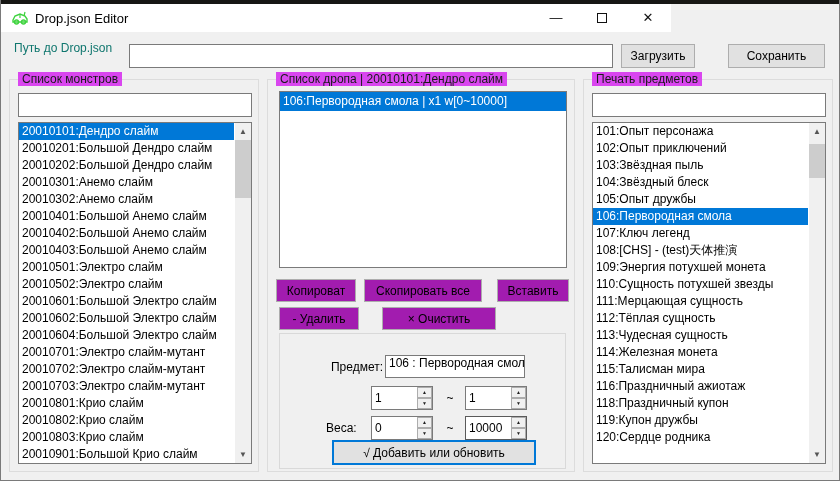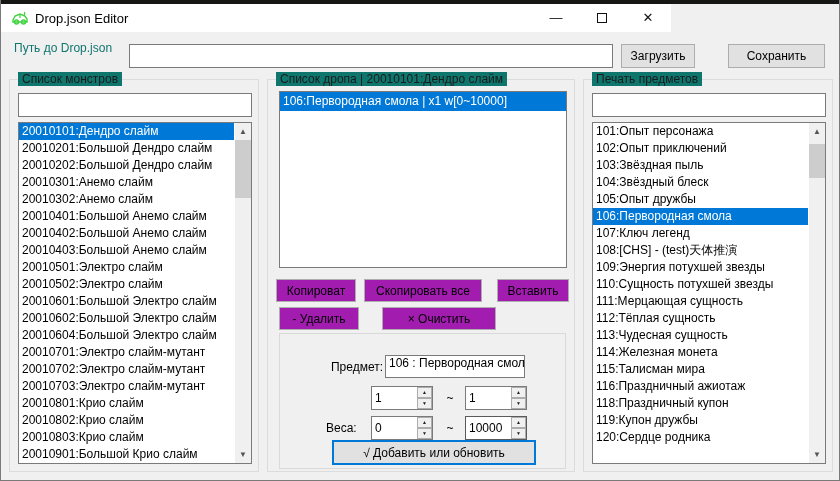--- a/index.html
+++ b/index.html
@@ -20,21 +20,21 @@
   #btn-close { right:0; }
   #btn-max .sq { display:inline-block; width:10px; height:10px; border:1px solid #111; vertical-align:middle; margin-top:-2px; }
   
   #path-label { position:absolute; left:13px; top:41px; font-size:12px; color:#0f766e; white-space:nowrap; }
   #path-input { position:absolute; left:128px; top:44px; width:484px; height:24px; border:1px solid #7a7a7a; background:#fff; font-size:12px; padding:0 4px; outline:none; font-family:inherit; }
   .pushbtn { position:absolute; height:24px; background:#e1e1e1; border:1px solid #adadad; font-size:12px; color:#000; text-align:center; font-family:inherit; cursor:default; }
   #btn-load { left:620px; top:44px; width:74px; }
   #btn-save { left:727px; top:44px; width:97px; }
   
   .groupbox { position:absolute; top:79px; height:393px; border:1px solid #dcdcdc; }
-  .grouplabel { position:absolute; top:-8px; left:8px; background:#0f766e; padding:0 4px; font-size:12px; color:#1a1a1a; white-space:nowrap; }
+  .grouplabel { position:absolute; top:-8px; left:8px; background:#d946ef; padding:0 4px; font-size:12px; color:#1a1a1a; white-space:nowrap; }
   #gb-monsters { left:8px;   width:250px; }
   #gb-drops    { left:266px; width:308px; }
   #gb-items    { left:582px; width:250px; }
   .filter-input { position:absolute; left:8px; top:13px; width:234px; height:24px; border:1px solid #7a7a7a; background:#fff; font-size:12px; padding:0 3px; outline:none; font-family:inherit; }
   
   .listbox { position:absolute; background:#fff; border:1px solid #7a7a7a; overflow:hidden; }
   .lb-side { left:8px; top:42px; width:234px; height:342px; padding-right:17px; }
   .lb-items { width:100%; height:100%; overflow:hidden; }
   .lb-item { height:17px; line-height:17px; font-size:12px; color:#000; padding-left:3px; white-space:nowrap; overflow:hidden; }
   .lb-item.selected { background:#0078d7; color:#fff; }
@@ -190,21 +190,21 @@
     <div class="listbox lb-side">
       <div class="lb-items">
           <div class="lb-item">101:Опыт персонажа</div>
           <div class="lb-item">102:Опыт приключений</div>
           <div class="lb-item">103:Звёздная пыль</div>
           <div class="lb-item">104:Звёздный блеск</div>
           <div class="lb-item">105:Опыт дружбы</div>
           <div class="lb-item selected">106:Первородная смола</div>
           <div class="lb-item">107:Ключ легенд</div>
           <div class="lb-item">108:[CHS] - (test)天体推演</div>
-          <div class="lb-item">109:Энергия потухшей звезды</div>
+          <div class="lb-item">109:Энергия потухшей монета</div>
           <div class="lb-item">110:Сущность потухшей звезды</div>
           <div class="lb-item">111:Мерцающая сущность</div>
           <div class="lb-item">112:Тёплая сущность</div>
           <div class="lb-item">113:Чудесная сущность</div>
           <div class="lb-item">114:Железная монета</div>
           <div class="lb-item">115:Талисман мира</div>
           <div class="lb-item">116:Праздничный ажиотаж</div>
           <div class="lb-item">118:Праздничный купон</div>
           <div class="lb-item">119:Купон дружбы</div>
           <div class="lb-item">120:Сердце родника</div>

